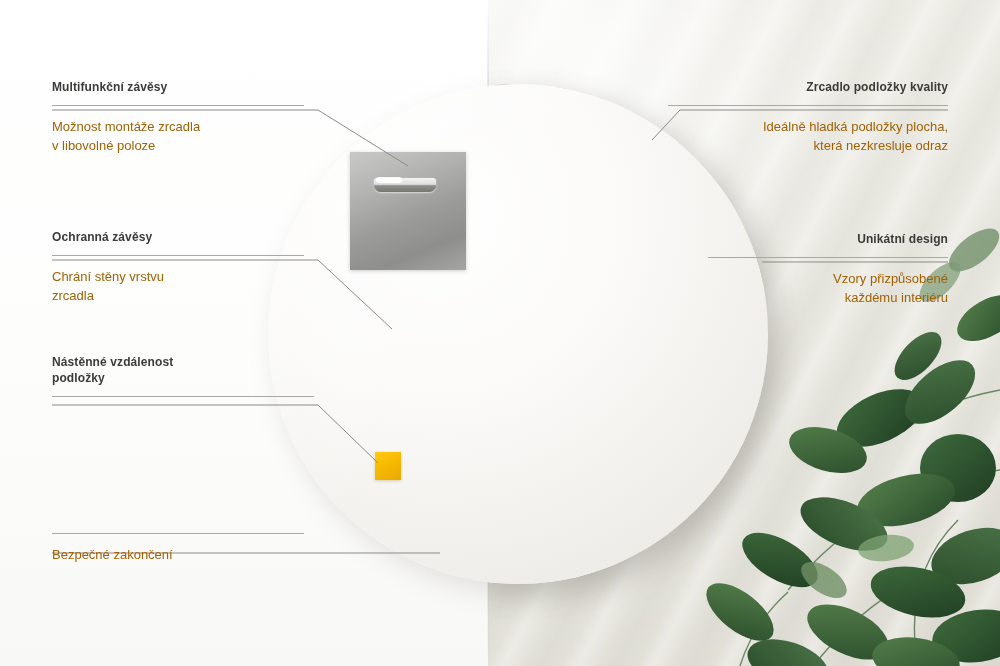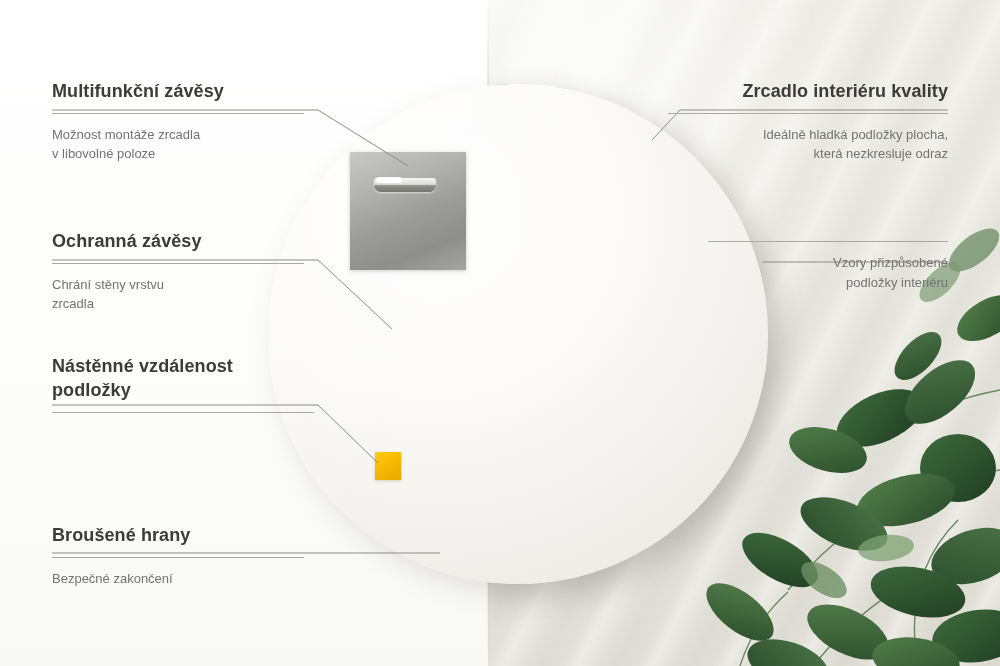--- a/index.html
+++ b/index.html
@@ -144,28 +144,28 @@
     box-shadow: inset 0 0 0 2px rgba(255,255,255,.75), inset 0 0 10px rgba(140,138,130,.35);
     pointer-events:none;
   }
 
   
   .foliage { position:absolute; left:0; top:0; width:512px; height:666px; pointer-events:none; }
 
   
   .callout { position:absolute; }
   .callout h3 {
-    font-size:18px; font-weight:bold; color:#3b3b39;
+    font-size:12px; font-weight:bold; color:#3b3b39;
     letter-spacing:.1px; line-height:1.32; white-space:pre-line;
   }
   .callout .rule {
     height:1px; background:#aaa8a3; margin:9px 0 11px 0;
   }
   .callout p {
-    font-size:13px; font-weight:400; color:#737373;
+    font-size:13px; font-weight:400; color:#a16207;
     line-height:1.5; white-space:pre-line;
   }
   .callout.right { text-align:right; }
 
   
   #lines { position:absolute; left:0; top:0; width:1000px; height:666px; pointer-events:none; }
 
   
   .hanger {
     position:absolute; left:350px; top:152px; width:116px; height:118px;
@@ -599,31 +599,31 @@
 zrcadla</p>
   </div>
 
   <div class="callout left" style="left:52px; top:355px; width:262px;">
     <h3>Nástěnné vzdálenost
 podložky</h3>
     <div class="rule"></div>
   </div>
 
   <div class="callout left" style="left:52px; top:524px; width:252px;">
-    <h3>Broušené hrany</h3>
     <div class="rule"></div>
     <p>Bezpečné zakončení</p>
   </div>
 
   <div class="callout right" style="right:52px; top:80px; width:280px;">
-    <h3>Zrcadlo interiéru kvality</h3>
+    <h3>Zrcadlo podložky kvality</h3>
     <div class="rule"></div>
     <p>Ideálně hladká podložky plocha,
 která nezkresluje odraz</p>
   </div>
 
   <div class="callout right" style="right:52px; top:232px; width:240px;">
+    <h3>Unikátní design</h3>
     <div class="rule"></div>
     <p>Vzory přizpůsobené
-podložky interiéru</p>
+každému interiéru</p>
   </div>
 
 </div>
 
 </body></html>

